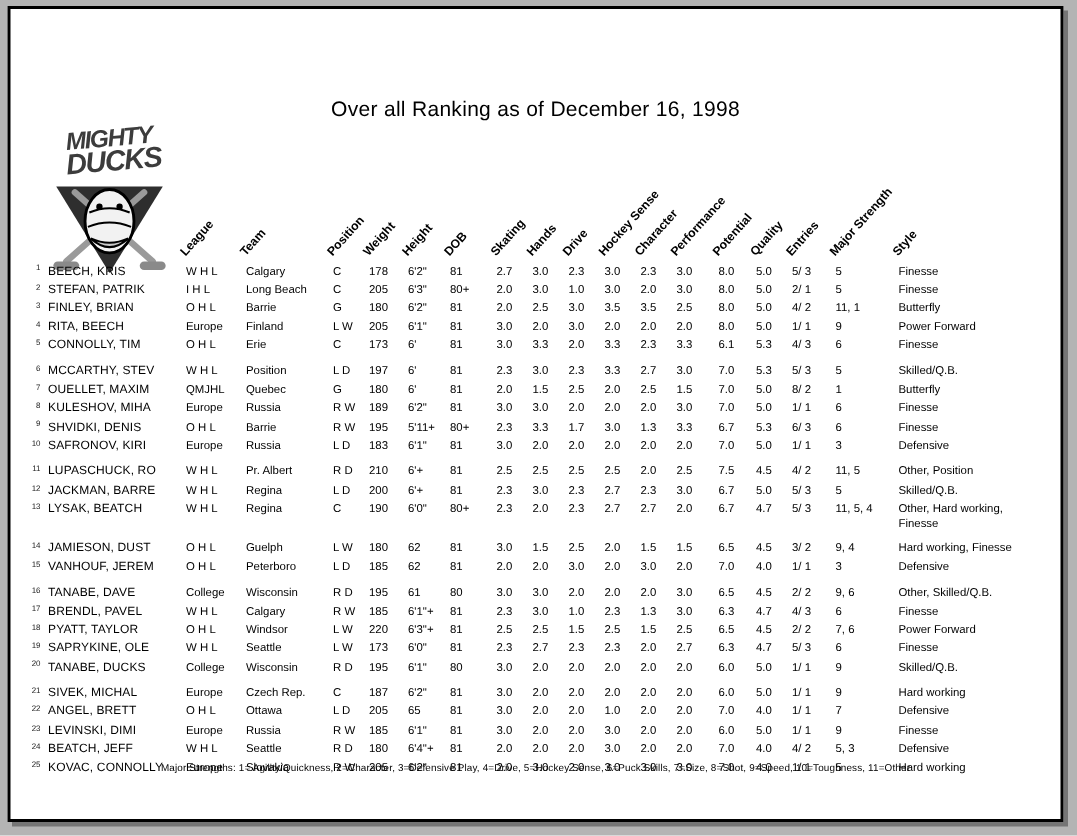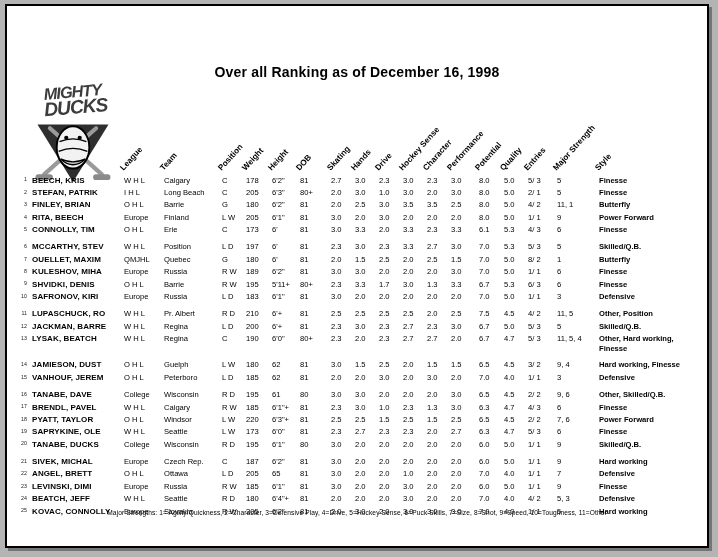--- a/index.html
+++ b/index.html
@@ -8,41 +8,41 @@
     background:#b4b4b4;overflow:hidden;
     font-family:"Liberation Sans", sans-serif;
   }
   .page{
     position:absolute;left:5px;top:4px;width:704px;height:544px;
     background:#fff;border:2px solid #000;box-sizing:border-box;
     box-shadow:3px 3px 0 rgba(40,40,40,.45);
   }
   .title{
     position:absolute;top:58px;left:0;right:0;text-align:center;
-    font-size:14px;font-weight:bold;color:#000;letter-spacing:.2px;
+    font-size:14px;font-weight:normal;color:#000;letter-spacing:.2px;
   }
   .logo{position:absolute;left:18px;top:72px;width:96px;height:112px;}
   table.rank{
     position:absolute;left:10px;top:86px;border-collapse:collapse;
     table-layout:fixed;width:678px;
   }
   th,td{
     padding:1.2px 0;font-size:7.6px;line-height:1.25;color:#000;
     text-align:left;vertical-align:top;font-weight:normal;
     overflow:visible;white-space:nowrap;
   }
   thead th{height:80px;position:relative;}
   thead th span{
     position:absolute;left:2px;bottom:1px;
     transform:rotate(-48deg);transform-origin:left bottom;
     font-weight:bold;font-size:8.2px;white-space:nowrap;color:#000;
   }
   td.c0{font-size:5.3px;color:#222;text-align:right;padding-right:5px;padding-top:2px;}
-  td.c1{font-size:8px;letter-spacing:.1px;font-weight:bold;}
-  td.c18{white-space:normal;font-weight:bold;}
+  td.c1{font-size:8px;letter-spacing:.1px;}
+  td.c18{white-space:normal;}
   tr.spacer td{height:5px;padding:0;}
   .col-c0{width:15px;} .col-c1{width:92px;} .col-c2{width:40px;}
   .col-c3{width:58px;} .col-c4{width:24px;} .col-c5{width:26px;}
   .col-c6{width:28px;} .col-c7{width:31px;} .col-c8{width:24px;}
   .col-c9{width:24px;} .col-c10{width:24px;} .col-c11{width:24px;}
   .col-c12{width:24px;} .col-c13{width:28px;} .col-c14{width:25px;}
   .col-c15{width:24px;} .col-c16{width:29px;} .col-c17{width:42px;}
   .col-c18{width:96px;}
   .footnote{
     position:absolute;left:0;right:0;bottom:30px;text-align:center;

